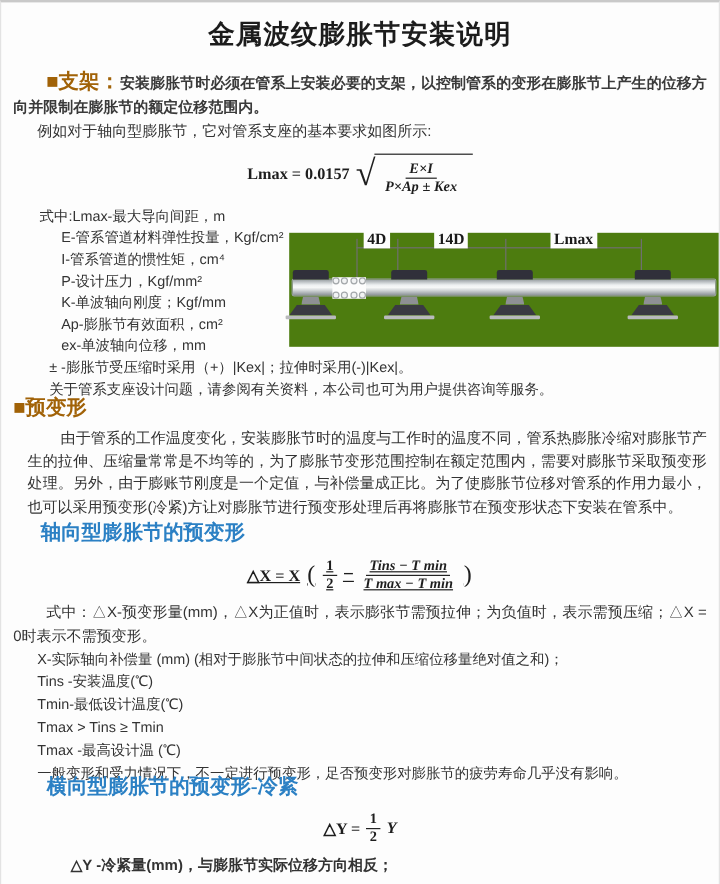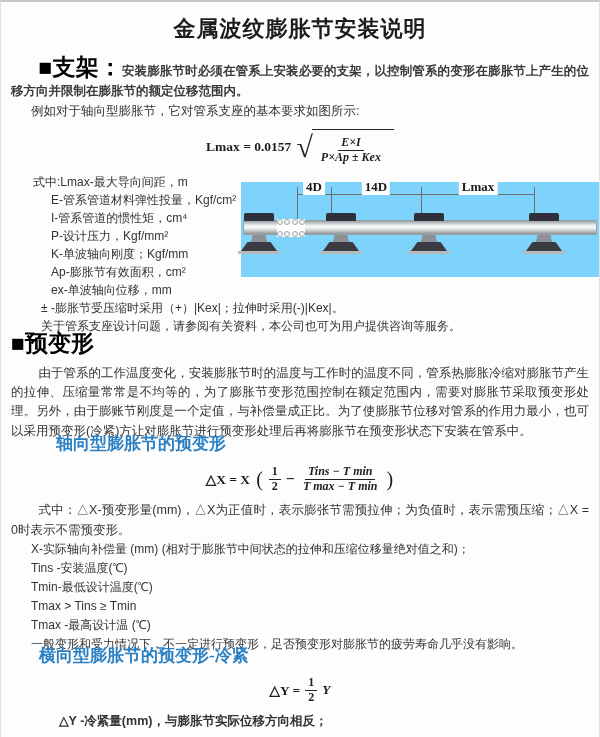--- a/index.html
+++ b/index.html
@@ -3,21 +3,21 @@
 <meta charset="utf-8">
 <style>
   html,body{margin:0;padding:0;background:#e9e9e9;}
   #page{position:relative;width:600px;height:737px;background:#fdfdfd;overflow:hidden;
         border-top:2px solid #c9c9c9;border-left:1px solid #e3e3e3;border-right:1px solid #e3e3e3;
         box-sizing:border-box;font-family:"Liberation Sans",sans-serif;color:#333;}
   .sec{position:absolute;left:10px;right:10px;}
   
   #doc-title{top:12px;text-align:center;font-size:22px;font-weight:bold;color:#1c1c1c;letter-spacing:1px;}
   
-  .cyan-head{font-size:23px;font-weight:bold;color:#000000;font-family:Liberation Serif, serif;}
+  .cyan-head{font-size:17px;font-weight:bold;color:#a16207;font-family:Liberation Serif, serif;}
   .blue-sub{font-size:17px;font-weight:bold;color:#2b80c4;}
   
   .para{margin:0;font-size:12.5px;line-height:20px;color:#333;text-align:justify;}
   .indent{text-indent:2.2em;}
   .bold-text{font-weight:bold;color:#3a3a3a;}
   .def{font-size:12px;line-height:18px;color:#333;white-space:nowrap;}
   .ind-a{padding-left:22px}.ind-b{padding-left:40px}.ind-c{padding-left:30px}
   
   .formula{display:flex;align-items:center;justify-content:center;gap:5px;
            font-family:"Liberation Serif",serif;font-weight:bold;color:#1e1e1e;}
@@ -27,32 +27,32 @@
   .frac .fn{border-bottom:1px solid #222;padding:0 3px;}
   .frac .fd{padding:0 3px;}
   .ital{font-style:italic;}
   .paren{font-size:20px;font-weight:normal;padding:0 1px;}
   .f-pre{font-size:13.5px;}
   
   #sec-support{top:56px;}
   #sec-support .formula{margin-top:8px;height:36px;text-align:center;}
   #sec-support .defs{margin-top:8px;}
   #sec-preform{top:326px;}
-  #sec-preform .para{margin-top:5px;line-height:19.2px;}
+  #sec-preform .para{margin-top:5px;line-height:19.2px;margin-left:12px;}
   #sec-axial{top:430px;}
-  #sec-axial .blue-sub{margin-left:45px;}
-  #sec-axial .formula{margin-top:6px;height:36px;}
+  #sec-axial .blue-sub{margin-left:23px;}
+  #sec-axial .formula{margin-top:6px;height:36px;text-decoration:underline;}
   #sec-axial .note{margin-top:3px;}
   #sec-axial .def{line-height:19px;padding-left:20px;white-space:normal;}
   #sec-lateral{top:642px;}
   #sec-lateral .blue-sub{margin-left:28px;font-family:Liberation Serif, serif;}
   #sec-lateral .formula{margin-top:8px;height:30px;}
   #sec-lateral .note{margin-top:8px;padding-left:48px;font-size:12.5px;color:#333;font-weight:bold;}
   
-  #diagram{position:absolute;top:180px;left:240px;width:358px;height:95px;background:#7dd3fc;text-decoration:underline;}
+  #diagram{position:absolute;top:192px;left:240px;width:358px;height:95px;background:#4d7c0f;text-decoration:underline;}
   .dim-line{position:absolute;top:12px;left:56px;width:237px;height:1px;background:#6f6f6f;}
   .tick{position:absolute;top:5px;width:1px;height:34px;background:#6f6f6f;}
   .tk1{left:56px}.tk2{left:90px}.tk3{left:180px}.tk4{left:293px}
   .dim-label{position:absolute;top:-3px;transform:translateX(-50%);background:#fdfdfd;padding:0 3px;
              font-family:"Liberation Serif",serif;font-weight:bold;font-size:13px;color:#1a1a1a;}
   .dl1{left:73px}.dl2{left:135px}.dl3{left:237px}
   .pipe{position:absolute;left:2px;top:38px;width:354px;height:15px;border-radius:2px;
         background:linear-gradient(#9aa0a4,#eef1f2 35%,#f7f8f8 50%,#cfd3d5 70%,#8d9398);
         border:1px solid #9aa0a4;box-sizing:border-box;}
   .bellows{position:absolute;left:36px;top:37px;width:28px;height:18px;background:#fdfdfd;

